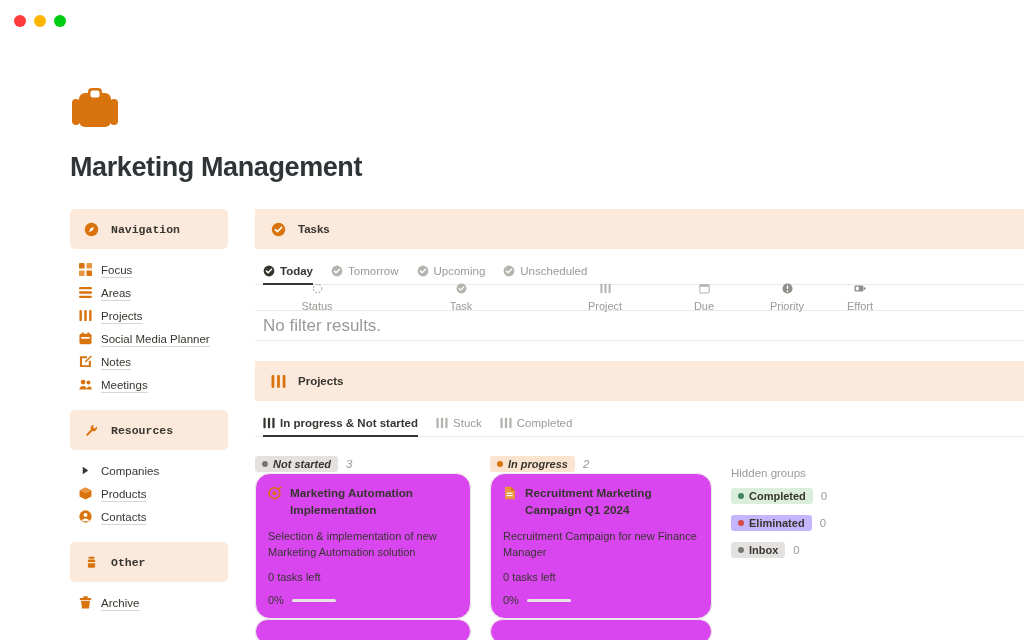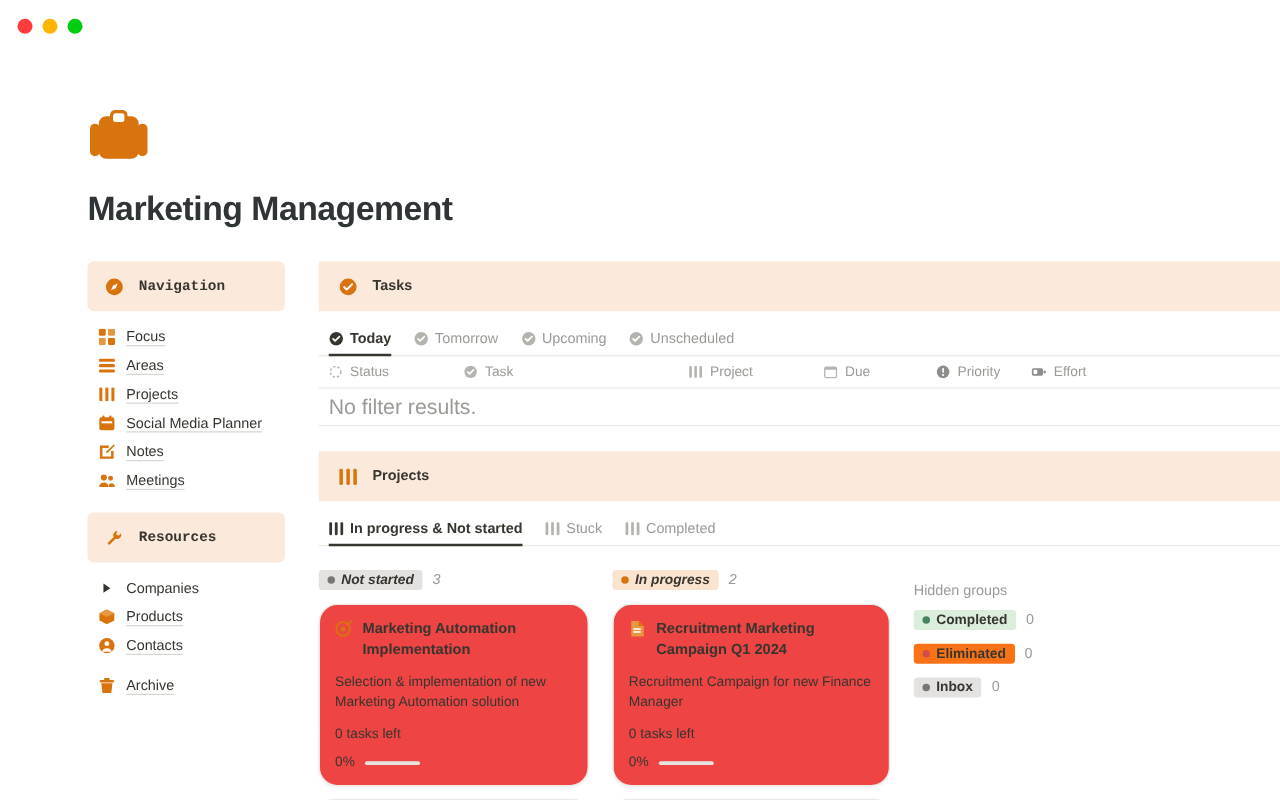--- a/index.html
+++ b/index.html
@@ -105,21 +105,21 @@
 
   
   .tbl-head {
     display: flex; align-items: center;
     height: 26px;
     border-bottom: 1px solid #eceae6;
     padding-left: 8px;
   }
   .th {
     display: flex; align-items: center; gap: 6px;
-    font-size: 11px; color: #9b9a97;
+    font-size: 11px; color: #9b9a97; flex-direction: column;
   }
   .tbl-empty {
     height: 30px; display: flex; align-items: center;
     padding-left: 8px;
     font-size: 17px; color: #9b9a97;
     border-bottom: 1px solid #eceae6;
   }
 
   
   .board {
@@ -133,28 +133,27 @@
   .group-head { display: flex; align-items: center; gap: 8px; height: 18px; font-style: italic; }
   .pill {
     display: inline-flex; align-items: center; gap: 5px;
     border-radius: 3px; padding: 2px 7px;
     font-size: 11px; font-weight: 700;
   }
   .pill .bullet { width: 6px; height: 6px; border-radius: 50%; display:block; }
   .pill.grey   { background: #e3e2e0; color: #37352f; }
   .pill.orange { background: #fbe4cf; color: #37352f; }
   .pill.green  { background: #dbeddb; color: #37352f; }
-  .pill.red    { background: #f97316; color: #37352f; }
+  .pill.red    { background: #c4b5fd; color: #37352f; }
   .grp-count { font-size: 11.5px; color: #9b9a97; }
 
   .card {
-    margin-top: 10px;
     border: 1px solid #eceae6;
     border-radius: 15px;
-    background: #ef4444;
+    background: #d946ef;
     padding: 11px 12px 12px 12px;
     box-shadow: 0 1px 2px rgba(15,15,15,0.05);
   }
   .card-title {
     display: flex; align-items: flex-start; gap: 8px;
     font-size: 11.7px; font-weight: 700; color: #37352f;
     line-height: 1.42;
   }
   .card-title .tico { flex: 0 0 14px; margin-top: 1px; }
   .card-desc {
@@ -300,20 +299,28 @@
             <svg width="13" height="13" viewBox="0 0 14 14">
               <circle cx="7" cy="7" r="6.6" fill="#d9730d"></circle>
               <circle cx="7" cy="5.3" r="2.1" fill="#ffffff"></circle>
               <path d="M2.8 12.2c.5-2 2.2-3 4.2-3s3.7 1 4.2 3Z" fill="#ffffff"></path>
             </svg>
           </span>
           <span class="nav-lbl">Contacts</span>
         </div>
       </div>
 
+      <div class="side-header spaced">
+        <svg width="15" height="15" viewBox="0 0 20 20">
+          <rect x="6" y="2.4" width="8" height="2.6" rx="1" fill="#d9730d"></rect>
+          <rect x="5.2" y="6" width="9.6" height="11" rx="1.6" fill="#d9730d"></rect>
+          <rect x="5.2" y="9.4" width="9.6" height="1.6" fill="#fbeadb"></rect>
+        </svg>
+        <span class="lbl">Other</span>
+      </div>
       <div class="nav-list">
         <div class="nav-item">
           <span class="nav-ico">
             <svg width="13" height="13" viewBox="0 0 14 14">
               <rect x="4.6" y="0.4" width="4.8" height="2" rx="0.8" fill="#d9730d"></rect>
               <rect x="0.8" y="2.2" width="12.4" height="2.2" rx="1" fill="#d9730d"></rect>
               <path d="M2.2 5h9.6l-1 8.4H3.2Z" fill="#d9730d"></path>
             </svg>
           </span>
           <span class="nav-lbl">Archive</span>

